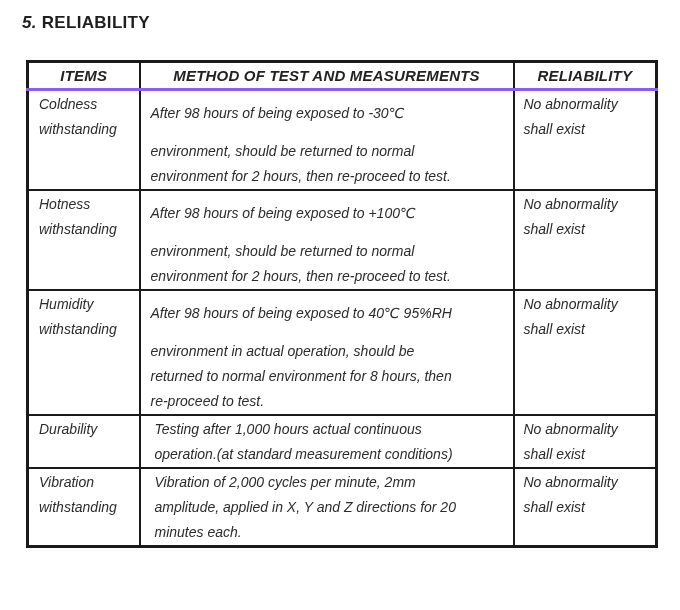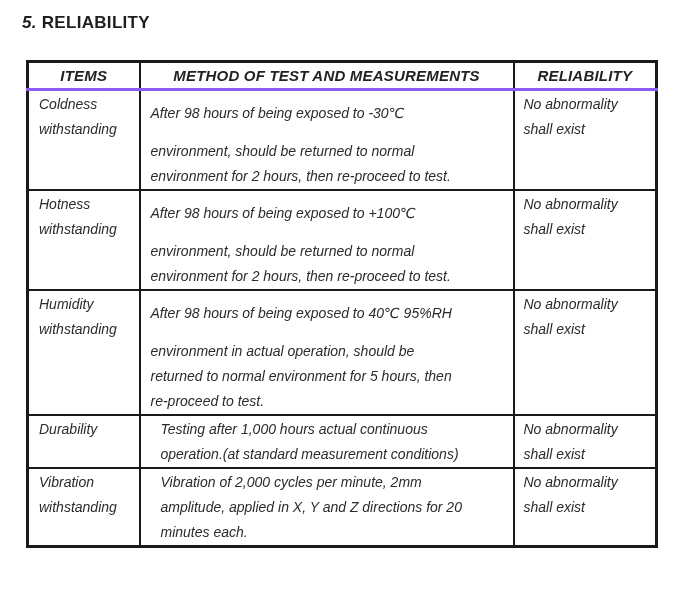--- a/index.html
+++ b/index.html
@@ -62,21 +62,21 @@
   tr.r2 { height: 100px; }
   tr.r3 { height: 123px; }
   tr.r4 { height: 52px; }
   tr.r5 { height: 51px; }
   tr.r6 { height: 75px; }
   td.item  { padding: 1px 8px 0 10px; }
   td.perf  { padding: 1px 6px 0 9px; margin-left: 9px; }
   td.method { padding: 0 4px 0 10px; }
   .pre { white-space: pre-line; }
   .method .intro { margin: 10px 0 13px 0; }
-  .method .solo  { margin: 1px 0 0 10px; }
+  .method .solo  { margin: 1px 0 0 4px; }
 </style>
 </head>
 <body>
 
 <div class="page">
 
   <div class="title">
     <span class="num">5.</span><span>RELIABILITY</span>
   </div>
 
@@ -118,21 +118,21 @@
         <td class="perf pre">No abnormality
 shall exist</td>
       </tr>
 
       <tr class="r3">
         <td class="item pre">Humidity
 withstanding</td>
         <td class="method">
           <div class="intro pre">After 98 hours of being exposed to 40℃ 95%RH</div>
           <div class="detail pre">environment in actual operation, should be
-returned to normal environment for 5 hours, then
+returned to normal environment for 8 hours, then
 re-proceed to test.</div>
         </td>
         <td class="perf pre">No abnormality
 shall exist</td>
       </tr>
 
       <tr class="r4">
         <td class="item pre">Durability</td>
         <td class="method">
           <div class="solo pre">Testing after 1,000 hours actual continuous

